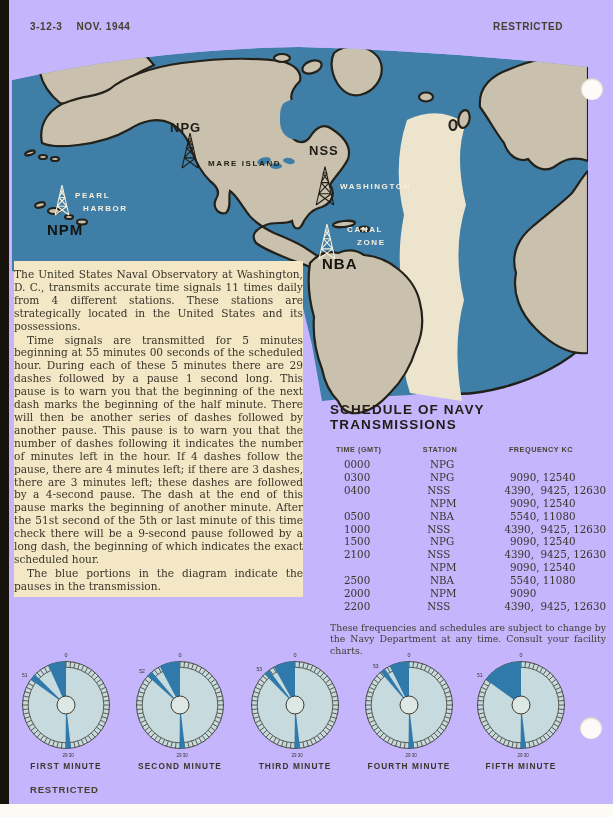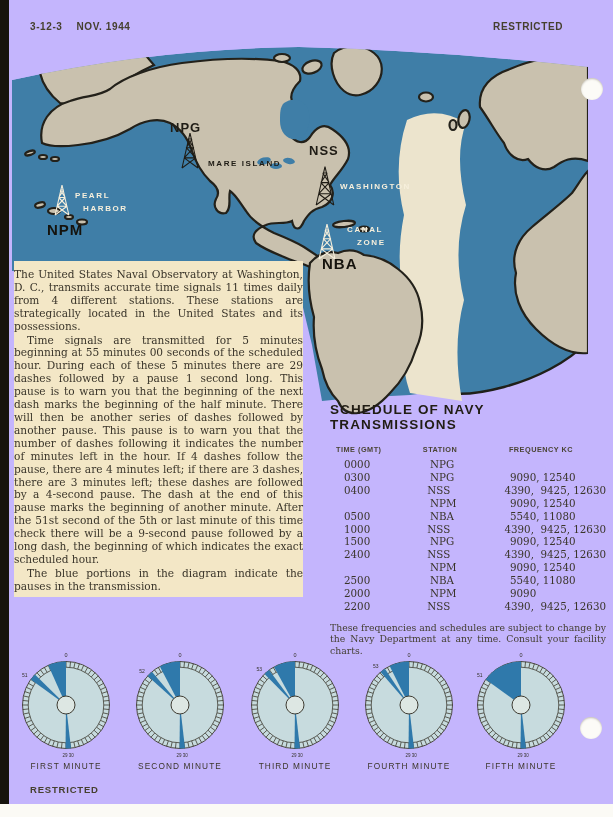--- a/index.html
+++ b/index.html
@@ -32,21 +32,21 @@
   .sch-head .c-freq{flex:1;text-align:center;}
   .sch-rows{margin-top:4px;}
   .sch-row{display:flex;font-family:"DejaVu Serif",serif;font-size:10.3px;line-height:12.9px;color:#3a352a;}
   .sch-row .c-time{width:68px;padding-left:14px;}
   .sch-row .c-sta{width:72px;padding-left:18px;}
   .sch-row .c-freq{flex:1;white-space:pre;padding-left:8px;}
   .sch-note{margin-top:9px;font-family:"DejaVu Serif",serif;font-size:9.3px;line-height:11.5px;
             color:#433e30;text-align:justify;}
   
   .clock{position:absolute;width:114px;text-align:center;}
-  .clock .lbl{margin-top:-3px;font-size:8.3px;font-weight:normal;letter-spacing:1.1px;color:#3c362a;}
+  .clock .lbl{margin-top:-3px;font-size:8.3px;font-weight:bold;letter-spacing:1.1px;color:#3c362a;}
 </style>
 </head>
 <body>
 
 <div class="page">
 
   <div class="edge-strip"></div>
   <div class="bottom-strip"></div>
 
   <div class="hdr hdr-left">
@@ -165,21 +165,21 @@
           <span class="c-time">1000</span>
           <span class="c-sta">NSS</span>
           <span class="c-freq">4390,  9425, 12630</span>
         </div>
         <div class="sch-row">
           <span class="c-time">1500</span>
           <span class="c-sta">NPG</span>
           <span class="c-freq">9090, 12540</span>
         </div>
         <div class="sch-row">
-          <span class="c-time">2400</span>
+          <span class="c-time">2100</span>
           <span class="c-sta">NSS</span>
           <span class="c-freq">4390,  9425, 12630</span>
         </div>
         <div class="sch-row">
           <span class="c-time"></span>
           <span class="c-sta">NPM</span>
           <span class="c-freq">9090, 12540</span>
         </div>
         <div class="sch-row">
           <span class="c-time">2500</span>

